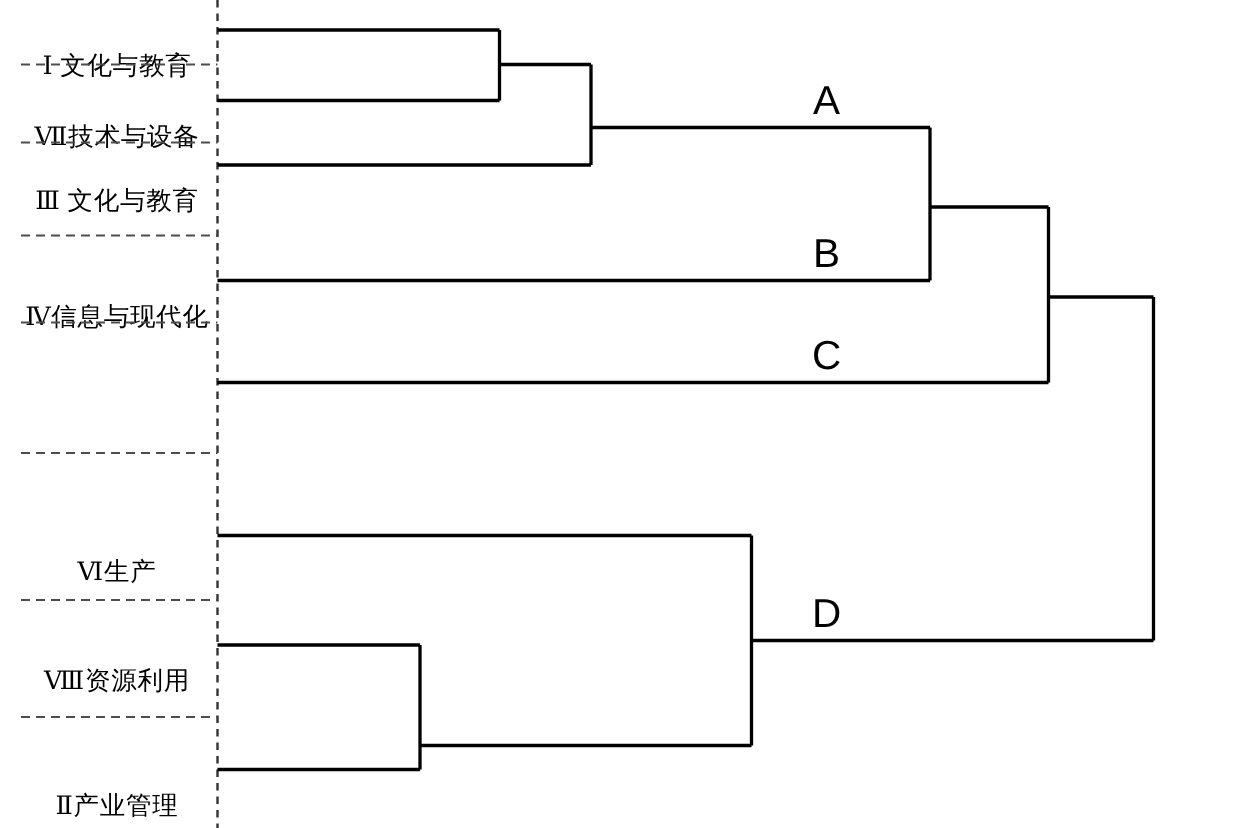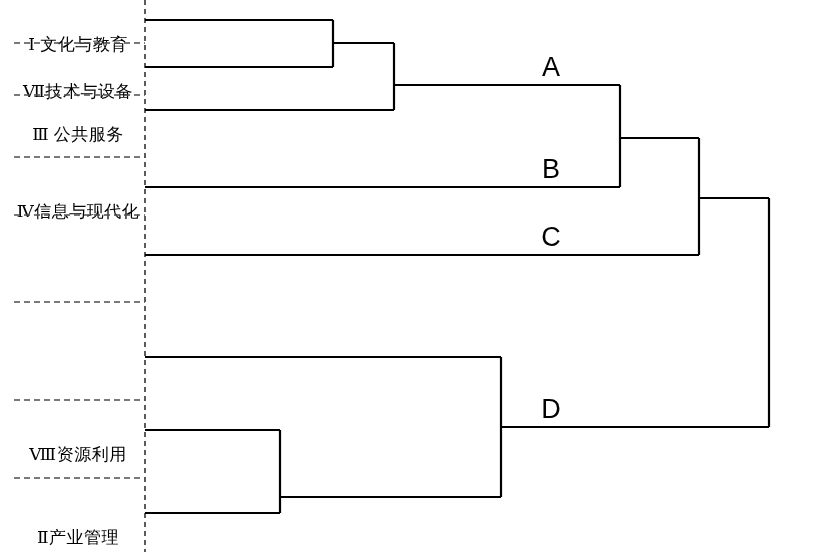--- a/index.html
+++ b/index.html
@@ -57,22 +57,23 @@
   }
 </style>
 </head>
 <body>
 
 <div id="stage">
 
   <div class="labels-col">
       <div class="leaf-label" style="top: 20px;">Ⅰ 文化与教育</div>
       <div class="leaf-label" style="top: 67px;">Ⅶ技术与设备</div>
-      <div class="leaf-label" style="top: 110px;">Ⅲ 公共服务</div>
+      <div class="leaf-label" style="top: 110px;">Ⅲ 文化与教育</div>
       <div class="leaf-label" style="top: 187px;">Ⅳ信息与现代化</div>
+      <div class="leaf-label" style="top: 357px;">Ⅵ生产</div>
       <div class="leaf-label" style="top: 430px;">Ⅷ资源利用</div>
       <div class="leaf-label" style="top: 513px;">Ⅱ产业管理</div>
     </div>
 
   <svg id="tree-svg" viewBox="0 0 827 552" preserveAspectRatio="none" aria-hidden="true">
       <line x1="145" y1="0" x2="145" y2="552" stroke="#333333" stroke-width="1.6" stroke-dasharray="5,4"></line>
       <line x1="14" y1="43" x2="145" y2="43" stroke="#4d4d4d" stroke-width="1.4" stroke-dasharray="6,4"></line>
       <line x1="14" y1="95" x2="145" y2="95" stroke="#4d4d4d" stroke-width="1.4" stroke-dasharray="6,4"></line>
       <line x1="14" y1="157" x2="145" y2="157" stroke="#4d4d4d" stroke-width="1.4" stroke-dasharray="6,4"></line>
       <line x1="14" y1="215" x2="145" y2="215" stroke="#4d4d4d" stroke-width="1.4" stroke-dasharray="6,4"></line>

